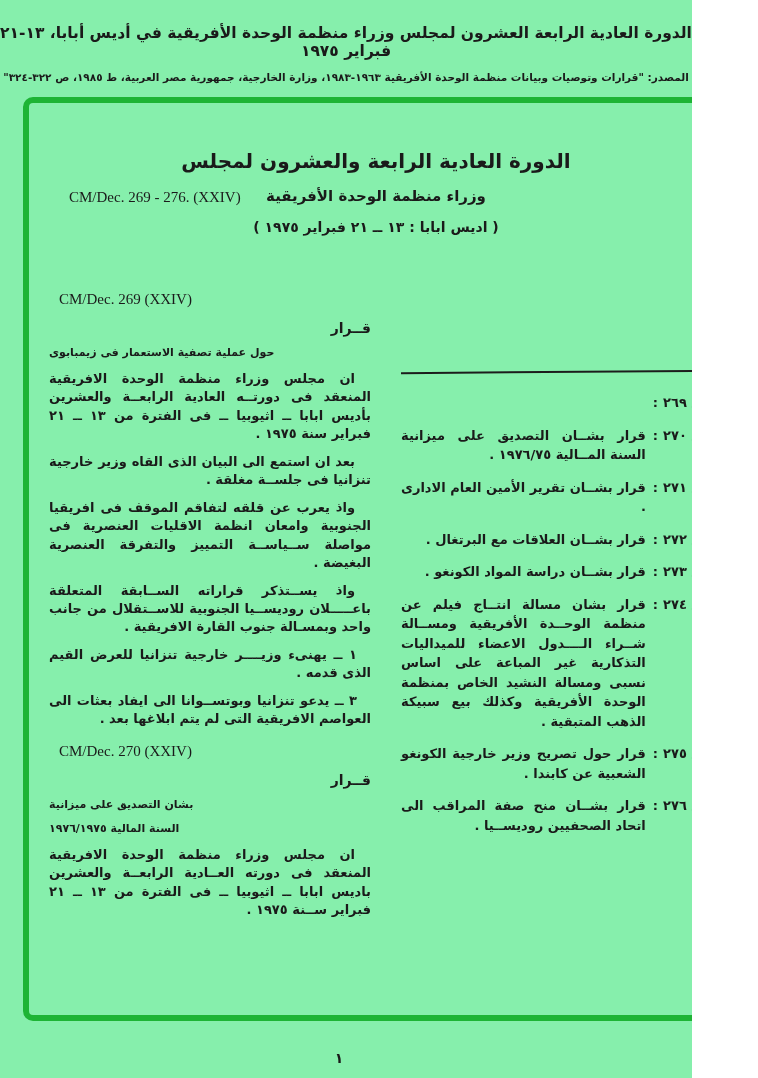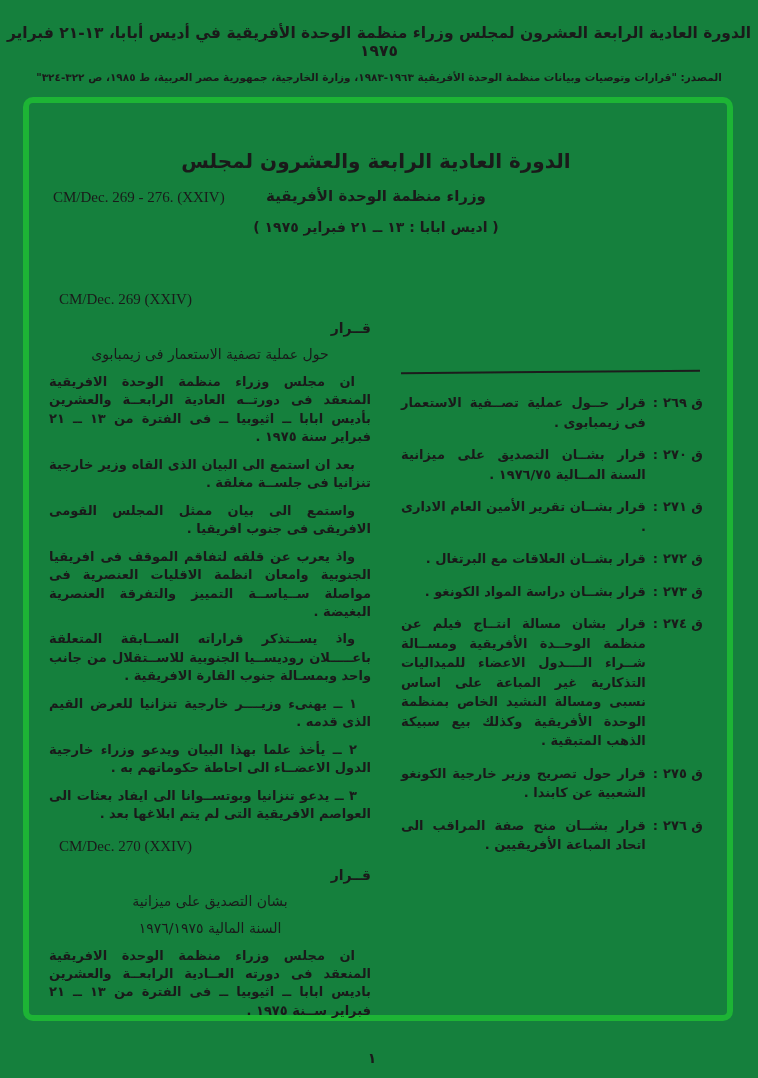--- a/index.html
+++ b/index.html
@@ -1,50 +1,50 @@
 <!DOCTYPE html>
 <html lang="ar" style="--frame-green: #1db435;"><head>
 <meta charset="utf-8">
 <style>
   :root { --frame-green: #1db435; --ink: #1a1a1a; }
   * { margin: 0; padding: 0; box-sizing: border-box; }
   body { background: #ffffff; font-family: "DejaVu Sans", sans-serif; color: var(--ink); }
-  .page { position: relative; width: 758px; height: 1078px; background: #15803d; overflow: hidden; }
+  .page { position: relative; width: 692px; height: 1078px; background: #86efac; overflow: hidden; }
 
   
   .top-header { padding-top: 24px; text-align: center; direction: rtl; }
   .hdr-line1 { font-size: 15.5px; font-weight: 700; letter-spacing: 0; }
   .hdr-line2 { font-size: 10.5px; font-weight: 700; margin-top: 11px; }
 
   
   .green-box {
     position: absolute; left: 23px; top: 97px; width: 710px; height: 924px;
     border: 6px solid var(--frame-green); border-radius: 10px;
     padding: 38px 24px 0 20px;
   }
 
   
   .title-block { position: relative; text-align: center; direction: rtl; margin-top: 8px; }
   .tb-line1 { font-size: 20px; font-weight: 700; }
   .tb-line2 { font-size: 15px; font-weight: 700; margin-top: 14px; }
   .tb-line3 { font-size: 14px; font-weight: 700; margin-top: 14px; }
   .cm-range {
-    position: absolute; left: 4px; top: 40px; direction: ltr;
+    position: absolute; left: 20px; top: 40px; direction: ltr;
     font-family: "Liberation Serif", serif; font-size: 15px; font-weight: 400;
   }
 
   
   .columns { display: flex; gap: 30px; margin-top: 40px; }
   .col-main { width: 322px; flex: 0 0 322px; }
   .col-index { flex: 1; margin-top: 96px; }
 
   .cm-ref { font-family: "Liberation Serif", serif; font-size: 15px; direction: ltr; text-align: left; margin: 14px 0 6px 10px; }
   .cm-ref.first { margin-top: 16px; }
   .qarar { font-size: 14px; font-weight: 700; direction: rtl; margin: 12px 0 10px; }
-  .sub-heading { font-size: 14px; font-weight: 400; text-align: center; direction: rtl; margin: 0 0 11px; }
+  .sub-heading { font-size: 11px; font-weight: 700; text-align: left; direction: rtl; margin: 0 0 11px; }
   .sub-heading + .sub-heading { margin-top: 2px; }
 
   .body-par {
     direction: rtl; text-align: justify; font-size: 13px; font-weight: 700;
     line-height: 1.42; margin: 0 0 9px; text-indent: 16px;
   }
   .num-item { text-indent: 14px; }
 
   
   .index-rule { border-top: 2px solid #1c1c1c; width: 99%; transform: rotate(-0.45deg); margin-bottom: 20px; }
@@ -77,43 +77,40 @@
 
     <div class="columns">
 
       <div class="col-main">
         <div class="cm-ref first">CM/Dec. 269 (XXIV)</div>
         <div class="qarar">قــرار</div>
         <div class="sub-heading">حول عملية تصفية الاستعمار فى زيمبابوى</div>
 
         <p class="body-par">ان مجلس وزراء منظمة الوحدة الافريقية المنعقد فى دورتــه العادية الرابعــة والعشرين بأديس ابابا ــ اثيوبيا ــ فى الفترة من ١٣ ــ ٢١ فبراير سنة ١٩٧٥ .</p>
         <p class="body-par">بعد ان استمع الى البيان الذى القاه وزير خارجية تنزانيا فى جلســة مغلقة .</p>
-        <p class="body-par">واستمع الى بيان ممثل المجلس القومى الافريقى فى جنوب افريقيا .</p>
         <p class="body-par">واذ يعرب عن قلقه لتفاقم الموقف فى افريقيا الجنوبية وامعان انظمة الاقليات العنصرية فى مواصلة ســياســة التمييز والتفرقة العنصرية البغيضة .</p>
         <p class="body-par">واذ يســتذكر قراراته الســابقة المتعلقة باعـــــلان روديســيا الجنوبية للاســتقلال من جانب واحد وبمسـالة جنوب القارة الافريقية .</p>
 
         <p class="body-par num-item">١ ــ يهنىء وزيــــر خارجية تنزانيا للعرض القيم الذى قدمه .</p>
-        <p class="body-par num-item">٢ ــ يأخذ علما بهذا البيان ويدعو وزراء خارجية الدول الاعضــاء الى احاطة حكوماتهم به .</p>
         <p class="body-par num-item">٣ ــ يدعو تنزانيا وبوتســوانا الى ايفاد بعثات الى العواصم الافريقية التى لم يتم ابلاغها بعد .</p>
 
         <div class="cm-ref">CM/Dec. 270 (XXIV)</div>
         <div class="qarar">قــرار</div>
         <div class="sub-heading">بشان التصديق على ميزانية</div>
         <div class="sub-heading">السنة المالية ١٩٧٦/١٩٧٥</div>
 
         <p class="body-par">ان مجلس وزراء منظمة الوحدة الافريقية المنعقد فى دورته العــادية الرابعــة والعشرين باديس ابابا ــ اثيوبيا ــ فى الفترة من ١٣ ــ ٢١ فبراير ســنة ١٩٧٥ .</p>
       </div>
 
       <div class="col-index">
         <div class="index-rule"></div>
 
         <div class="idx-item">
           <span class="idx-num">ق ٢٦٩</span>
           <span class="idx-colon">:</span>
-          <span class="idx-text">قرار حــول عملية تصــفية الاستعمار فى زيمبابوى .</span>
         </div>
         <div class="idx-item">
           <span class="idx-num">ق ٢٧٠</span>
           <span class="idx-colon">:</span>
           <span class="idx-text">قرار بشــان التصديق على ميزانية السنة المــالية ١٩٧٦/٧٥ .</span>
         </div>
         <div class="idx-item">
           <span class="idx-num">ق ٢٧١</span>
           <span class="idx-colon">:</span>
           <span class="idx-text">قرار بشــان تقرير الأمين العام الادارى .</span>
@@ -134,21 +131,21 @@
           <span class="idx-text">قرار بشان مسالة انتــاج فيلم عن منظمة الوحــدة الأفريقية ومســالة شــراء الــــدول الاعضاء للميداليات التذكارية غير المباعة على اساس نسبى ومسالة النشيد الخاص بمنظمة الوحدة الأفريقية وكذلك بيع سبيكة الذهب المتبقية .</span>
         </div>
         <div class="idx-item">
           <span class="idx-num">ق ٢٧٥</span>
           <span class="idx-colon">:</span>
           <span class="idx-text">قرار حول تصريح وزير خارجية الكونغو الشعبية عن كابندا .</span>
         </div>
         <div class="idx-item">
           <span class="idx-num">ق ٢٧٦</span>
           <span class="idx-colon">:</span>
-          <span class="idx-text">قرار بشــان منح صفة المراقب الى اتحاد المباعة الأفريقيين .</span>
+          <span class="idx-text">قرار بشــان منح صفة المراقب الى اتحاد الصحفيين روديســيا .</span>
         </div>
       </div>
 
     </div>
   </div>
 
   <div class="page-number">١</div>
 </div>
 
 </body></html>

